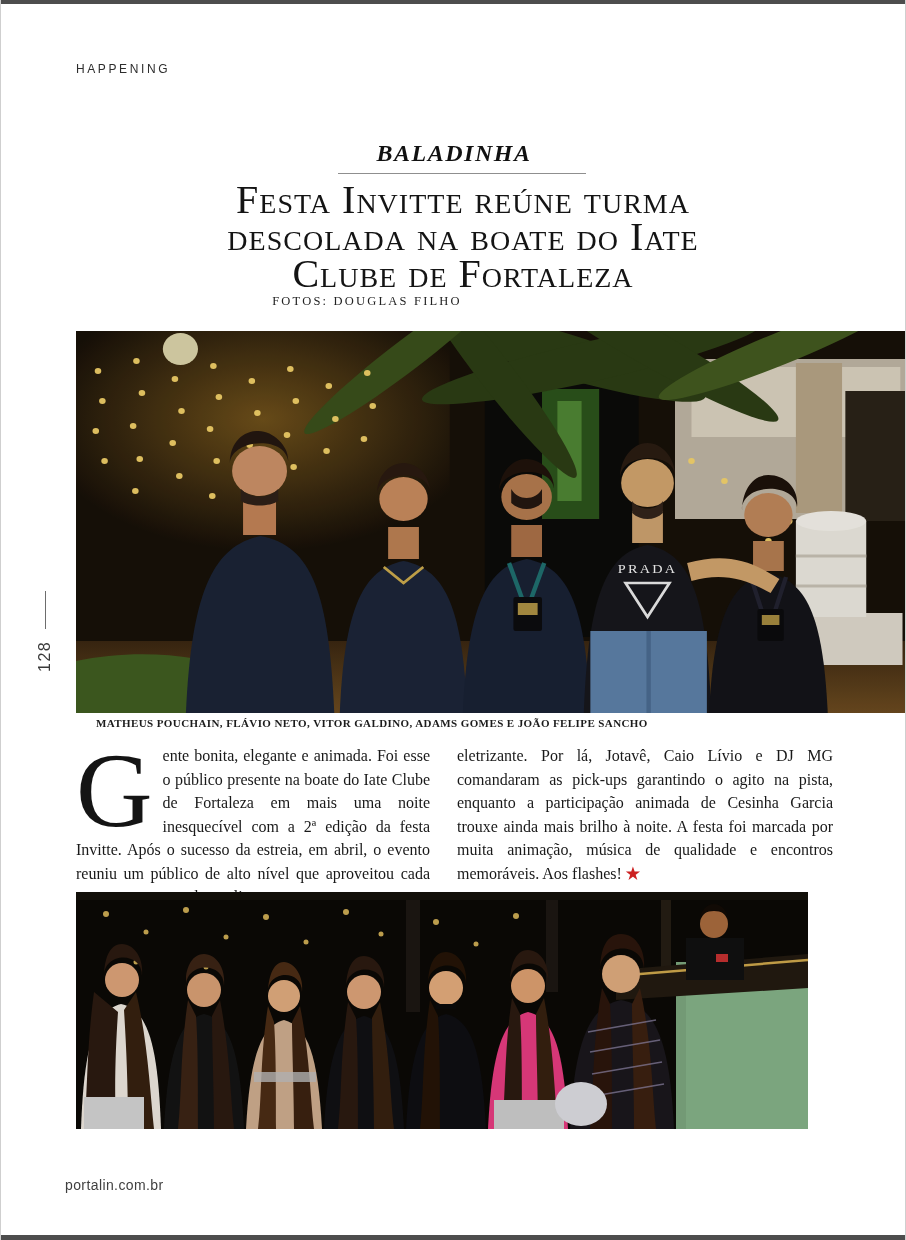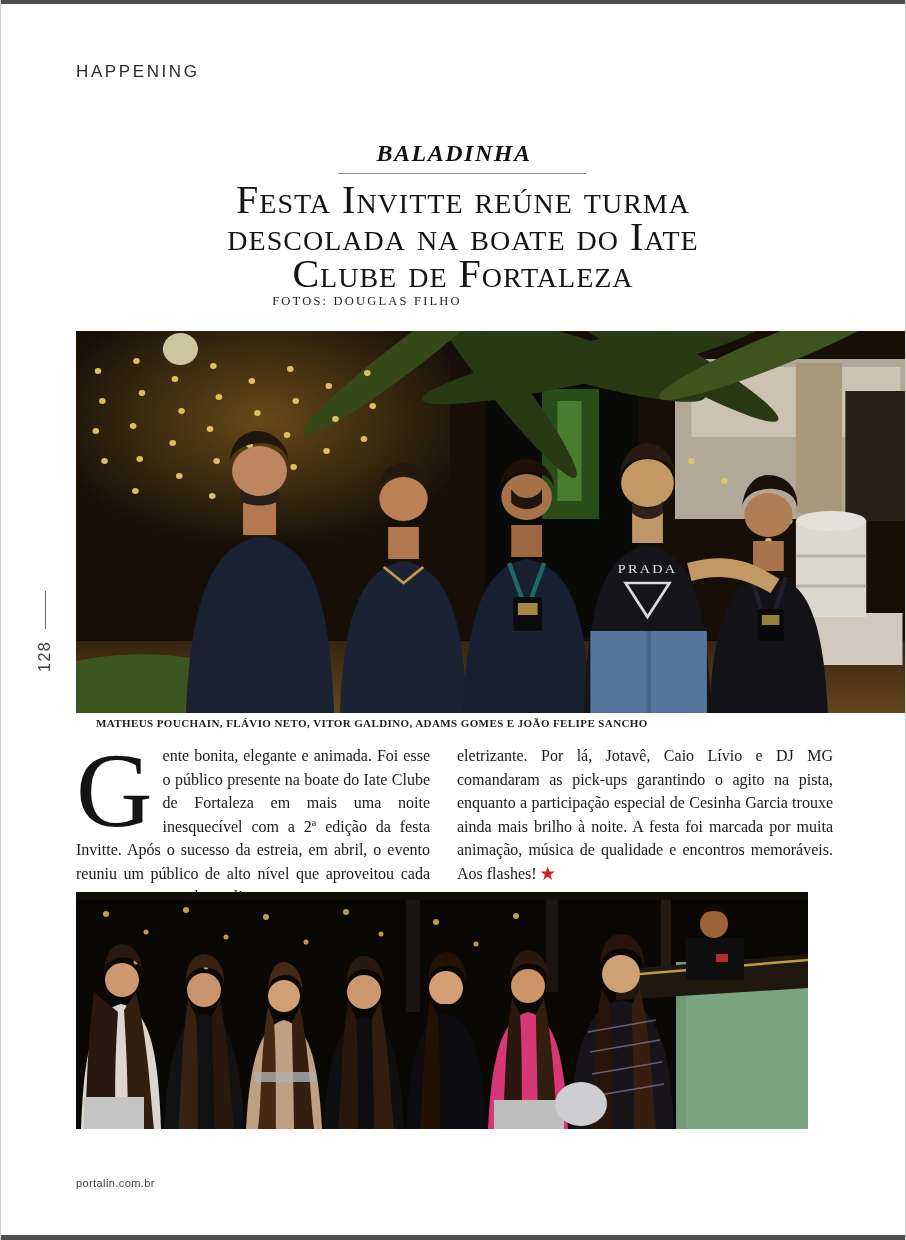--- a/index.html
+++ b/index.html
@@ -10,21 +10,21 @@
     overflow:hidden;
     border-left:1px solid #cfcfcf; border-right:1px solid #cfcfcf;
   }
   .bar { position:absolute; left:0; width:906px; height:4px; background:#4d4d4d; }
   .bar.top { top:0; }
   .bar.bottom { bottom:0; height:5px; }
 
   .section-label {
     position:absolute; left:75px; top:62px;
     font-family:"Liberation Sans","DejaVu Sans",sans-serif;
-    font-size:17px; letter-spacing:2.6px; color:#2d2d2d;
+    font-size:12px; letter-spacing:2.6px; color:#2d2d2d;
   }
 
   .kicker {
     position:absolute; left:0; top:140px; width:906px; text-align:center;
     font-size:24px; font-weight:bold; font-style:italic; letter-spacing:1.5px; color:#111;
   }
   .kicker-rule {
     position:absolute; left:337px; top:173px; width:248px; height:1px; background:#8f8f8f;
   }
 
@@ -65,23 +65,23 @@
   .page-marker {
     position:absolute; left:-6px; top:612px; width:100px; height:20px;
     transform:rotate(-90deg);
     display:flex; align-items:center; justify-content:flex-start; gap:12px;
     font-family:"Liberation Sans","DejaVu Sans",sans-serif;
     font-size:16px; letter-spacing:1.5px; color:#3a3a3a;
   }
   .page-marker .rule { width:38px; height:1px; background:#6d6d6d; }
 
   .footer-url {
-    position:absolute; left:75px; top:1177px;
+    position:absolute; left:64px; top:1177px;
     font-family:"Liberation Sans","DejaVu Sans",sans-serif;
-    font-size:11px; letter-spacing:0.4px; color:#3f3f3f;
+    font-size:14px; letter-spacing:0.4px; color:#3f3f3f;
   }
 </style>
 </head>
 <body>
 
 <div class="page">
 
   <div class="bar top"></div>
 
   <div class="section-label">HAPPENING</div>
@@ -230,21 +230,21 @@
     </svg>
   </div>
 
   <div class="caption caption1">MATHEUS POUCHAIN, FLÁVIO NETO, VITOR GALDINO, ADAMS GOMES E JOÃO FELIPE SANCHO</div>
 
   <div class="columns">
     <div class="col left">
       <span class="dropcap">G</span><span>ente bonita, elegante e animada. Foi esse o público presente na boate do Iate Clube de Fortaleza em mais uma noite inesquecível com a 2ª edição da festa Invitte. Após o sucesso da estreia, em abril, o evento reuniu um público de alto nível que aproveitou cada momento ao som de um lineup</span>
     </div>
     <div class="col right">
-      <span>eletrizante. Por lá, Jotavê, Caio Lívio e DJ MG comandaram as pick-ups garantindo o agito na pista, enquanto a participação especial de Cesinha Garcia trouxe ainda mais brilho à noite. A festa foi marcada por muita animação, música de qualidade e encontros memoráveis. Aos flashes!</span>
+      <span>eletrizante. Por lá, Jotavê, Caio Lívio e DJ MG comandaram as pick-ups garantindo o agito na pista, enquanto a participação animada de Cesinha Garcia trouxe ainda mais brilho à noite. A festa foi marcada por muita animação, música de qualidade e encontros memoráveis. Aos flashes!</span>
       <span class="end-mark" id="end-mark" style="color: rgb(204, 32, 32);">★</span>
     </div>
   </div>
 
   <div class="photo photo2">
     <svg viewBox="0 0 732 237" preserveAspectRatio="none">
       <rect width="732" height="237" fill="#0b0906"></rect>
 
       <rect x="330" y="0" width="14" height="120" fill="#1c1712"></rect>
       <rect x="470" y="0" width="12" height="100" fill="#1c1712"></rect>

